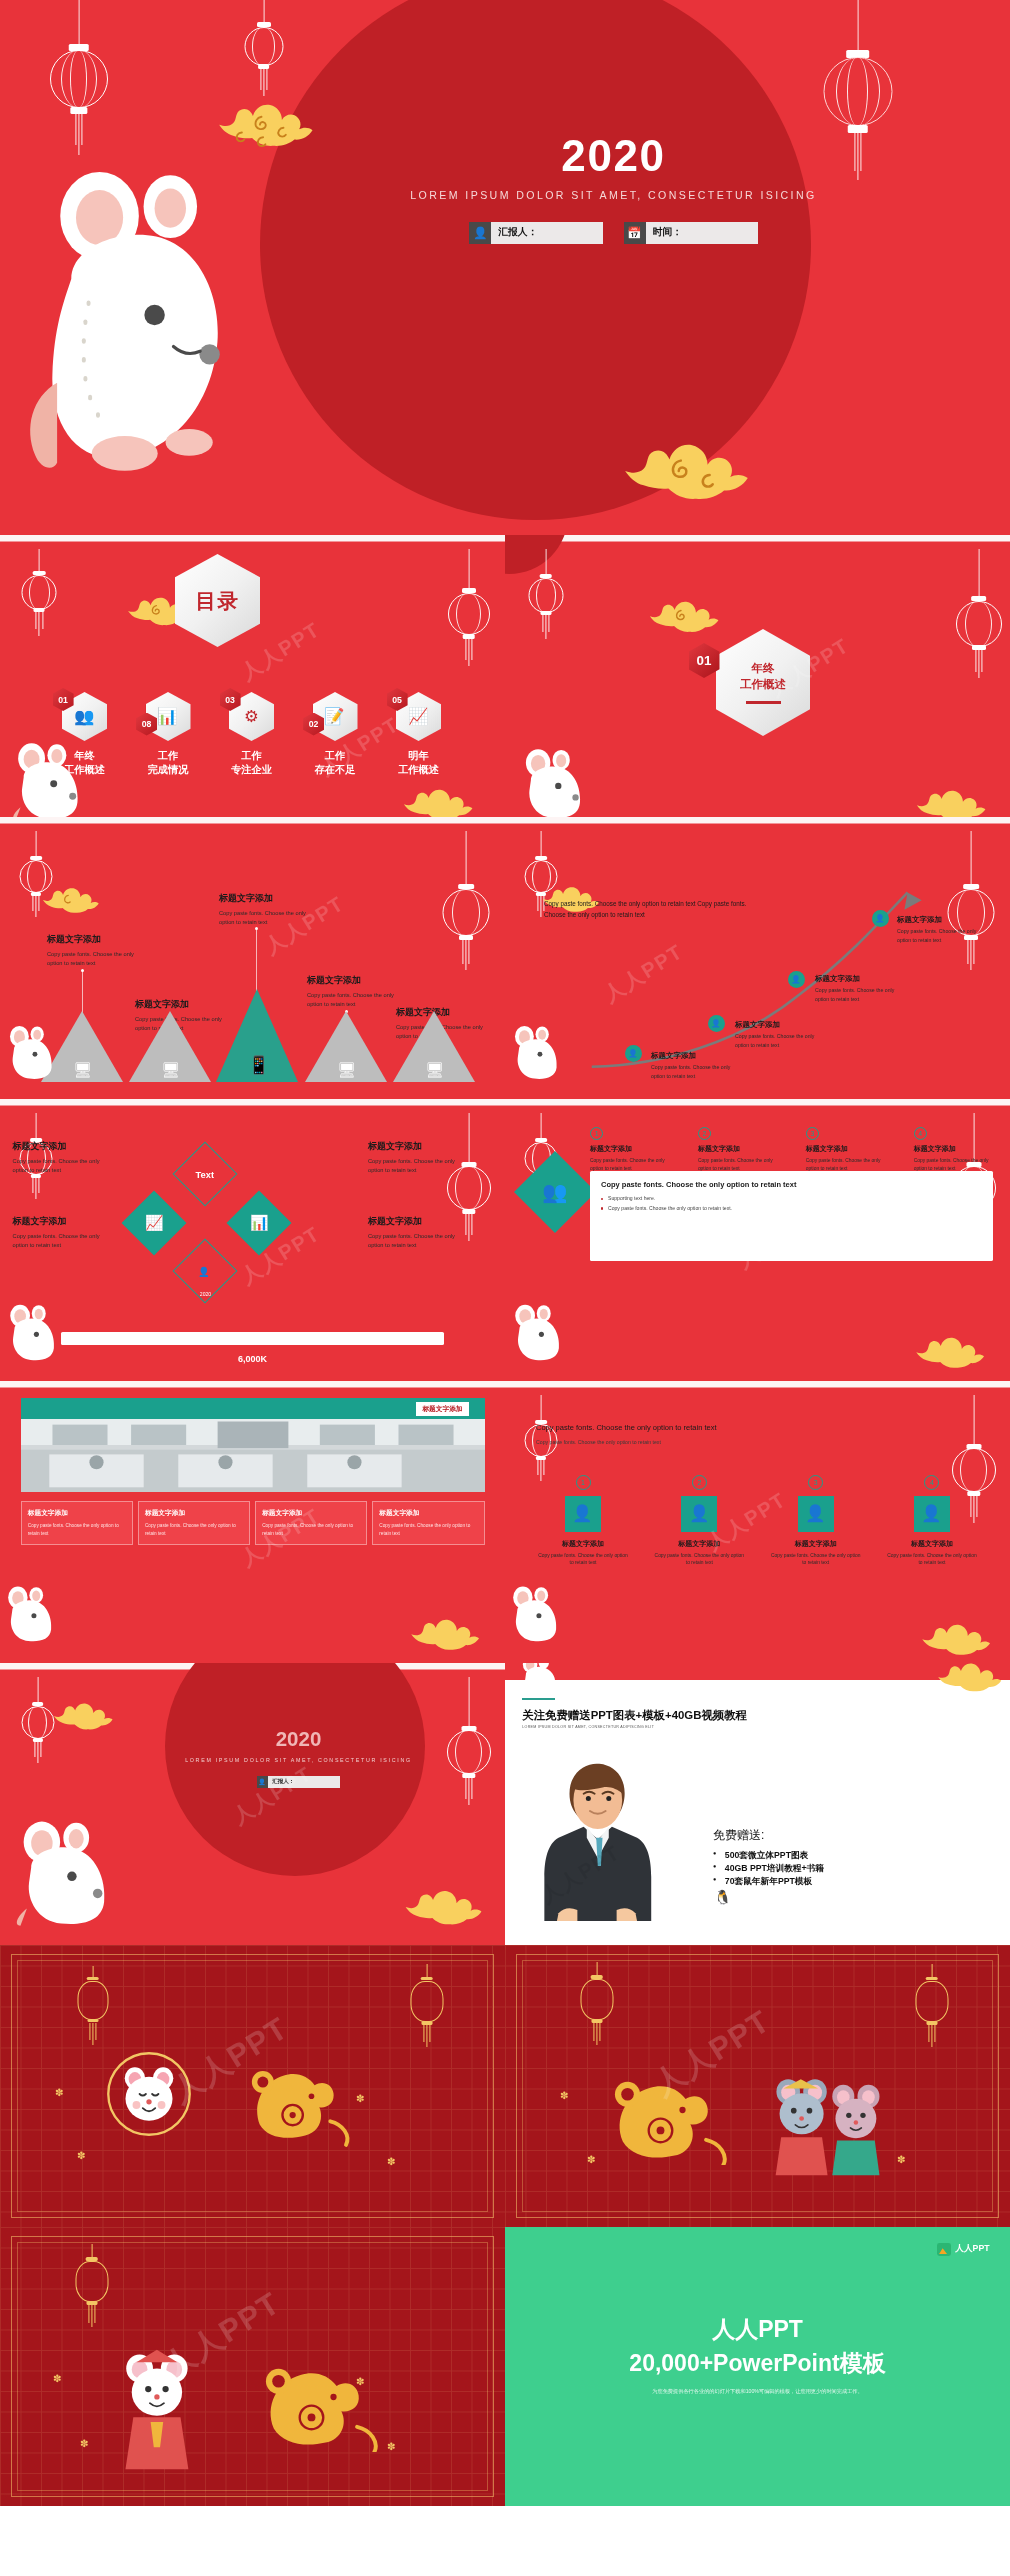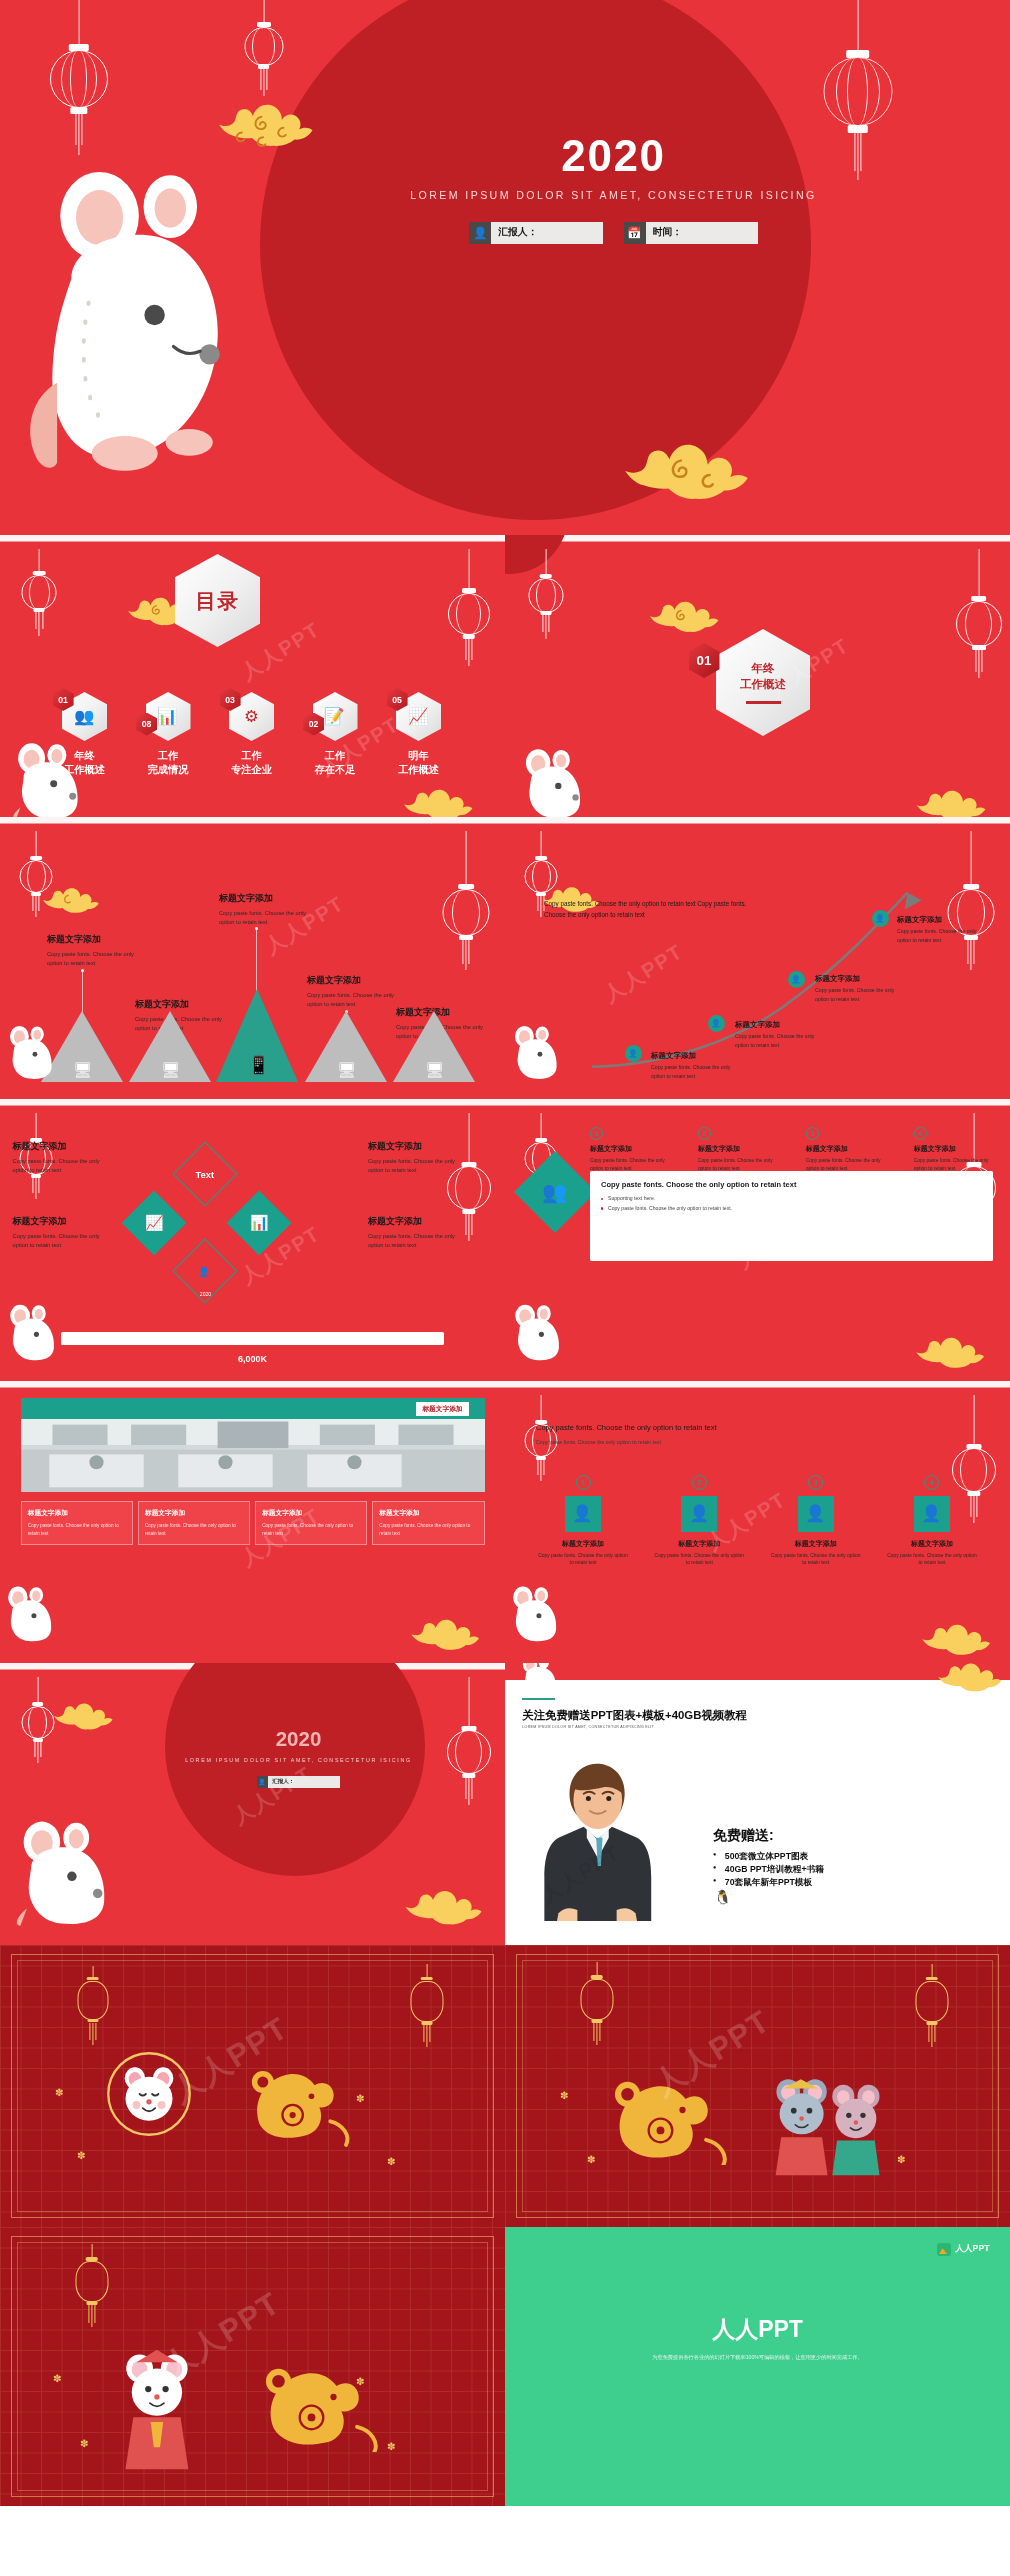--- a/index.html
+++ b/index.html
@@ -171,21 +171,21 @@
   .promo{ background:#ffffff; position:relative; }
   .promo .redstrip{ position:absolute; left:0; right:0; top:0; height:17.3px; background:#e8333a; }
   .promo .tl{ position:absolute; left:17.3px; top:35px; }
   .promo .tl .rule{ width:33px; height:2.4px; background:#2a9d8f; margin-bottom:7.9px; }
   .promo .tl .h{ font-size:11.4px; font-weight:700; color:#111; }
   .promo .tl .p{ font-size:3.6px; color:#555; letter-spacing:0.3px; margin-top:1.6px; }
   .promo .band{ position:absolute; left:3.1px; right:3.1px; top:82px; height:69px; background:#2e7cb8; }
   .promo .band .t1{ position:absolute; left:201px; top:11px; font-size:19px; font-weight:700; color:#fff; }
   .promo .band .t2{ position:absolute; left:201px; top:35px; font-size:20.5px; font-weight:700; color:#fff; }
   .promo .bl{ position:absolute; left:208px; top:164px; }
-  .promo .bl .h{ font-size:14px; font-weight:700; color:#111; }
+  .promo .bl .h{ font-size:12px; font-weight:400; color:#111; }
   .promo .bl ul{ list-style:none; margin-top:5px; }
   .promo .bl li{ font-size:8.7px; font-weight:700; color:#111; line-height:1.5; padding-left:11.8px; position:relative; }
   .promo .bl li:before{ content:"●"; position:absolute; left:0; top:0; font-size:5.5px; }
   .promo .qq{ position:absolute; left:209px; top:226px; font-size:14px; color:#333; }
   .promo .person{ position:absolute; left:33px; top:93px; width:118px; height:157px; }
 
   
   .pat{ background:#a4151b; position:relative; overflow:hidden; }
   .pat .frame{ position:absolute; left:11px; top:9.4px; right:11px; bottom:9.4px; border:1.6px solid rgba(247,200,110,.55); }
   .pat .frame:before{ content:""; position:absolute; left:4.7px; top:4.7px; right:4.7px; bottom:4.7px; border:0.8px solid rgba(247,200,110,.35); }
@@ -1266,19 +1266,20 @@
       <div class="wm wm-big" style="left:157px;top:87px;">人人PPT</div>
     </div>
 
     <div class="slide w-half green" style="height:279px;">
       <div class="logo">
         <div class="mark"></div>
         <div class="txt">人人PPT</div>
       </div>
       <div class="c">
         <div class="t1">人人PPT</div>
+        <div class="t2">20,000+PowerPoint模板</div>
         <div class="t3">为您免费提供各行各业的的幻灯片下载和100%可编辑的模板，让您用更少的时间完成工作。</div>
       </div>
     </div>
   </div>
 
 </div>
 
 
 </body></html>

